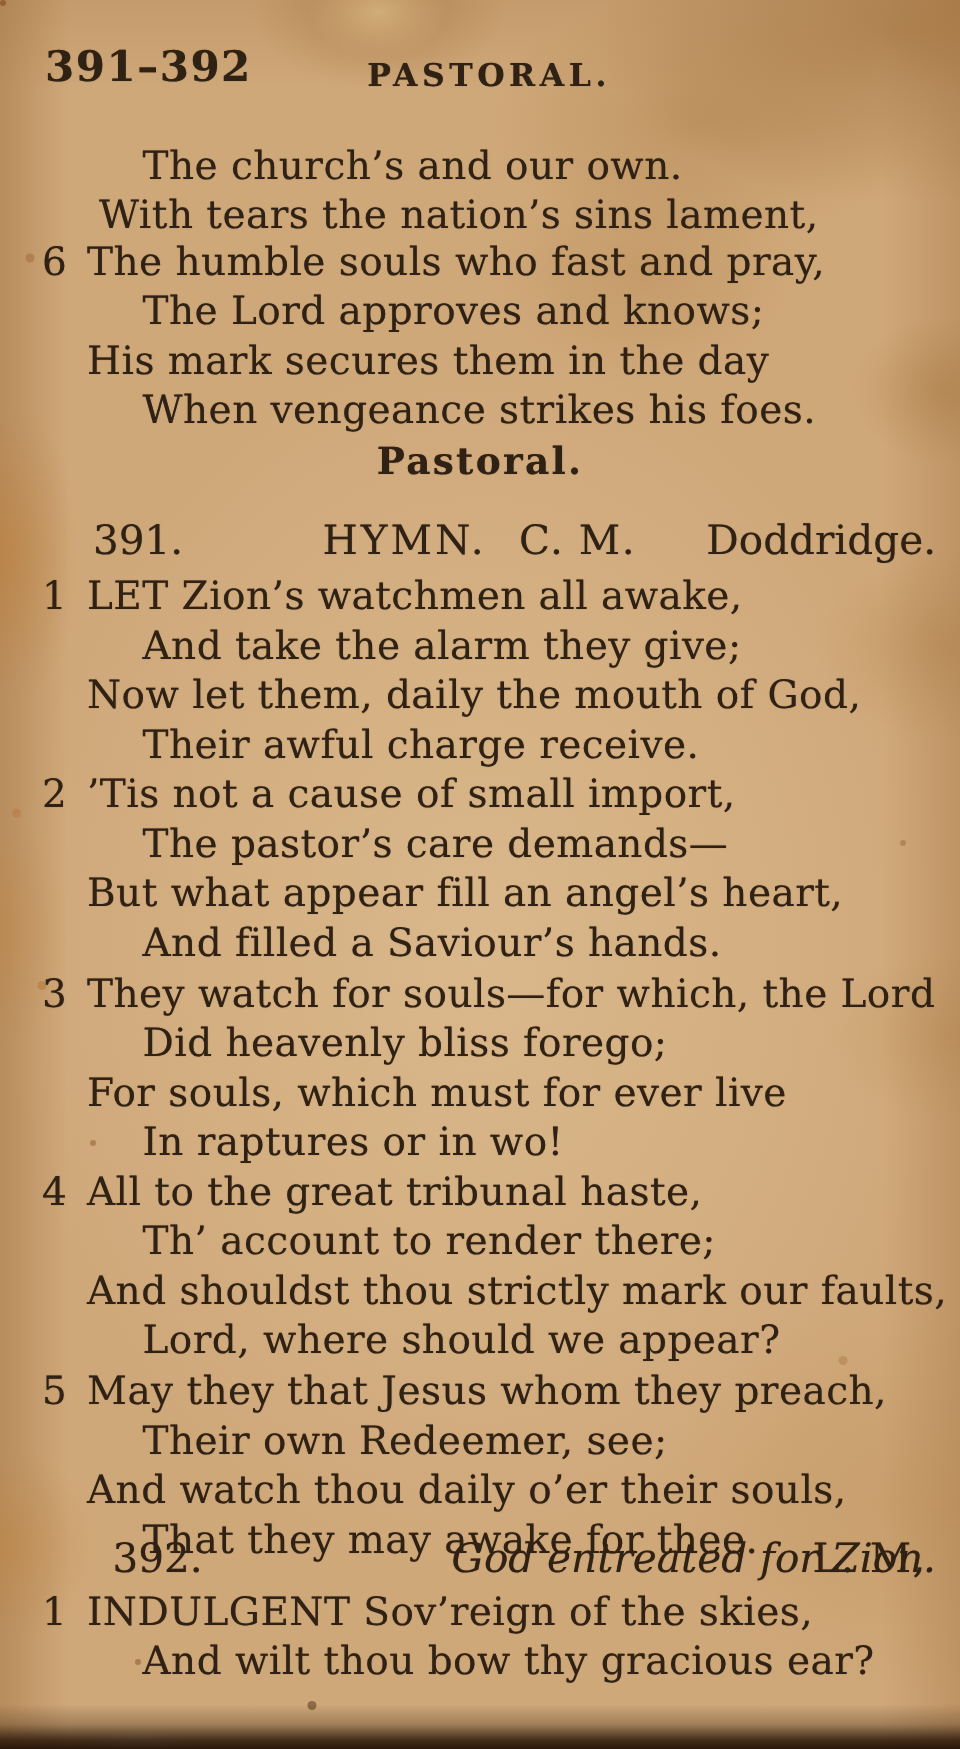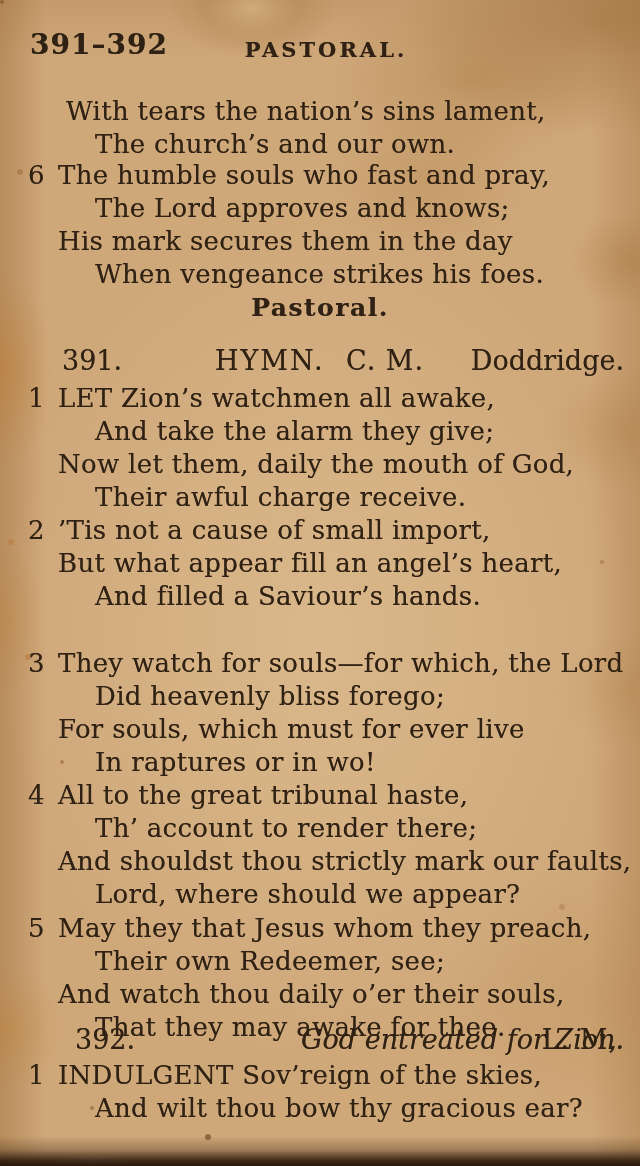--- a/index.html
+++ b/index.html
@@ -99,22 +99,22 @@
 <body>
 
 <div class="page">
 
   <div class="header ink">
     <span class="page-numbers">391–392</span>
     <span class="running-title">PASTORAL.</span>
   </div>
 
   <div class="stanza ink" style="top:95px">
+      <div class="line ind">The church’s and our own.</div>
       <div class="line cont">With tears the nation’s sins lament,</div>
-      <div class="line ind">The church’s and our own.</div>
     </div>
 
   <div class="stanza ink" style="top:159px">
       <div class="line flush"><span class="vnum">6</span>The humble souls who fast and pray,</div>
       <div class="line ind">The Lord approves and knows;</div>
       <div class="line flush">His mark secures them in the day</div>
       <div class="line ind">When vengeance strikes his foes.</div>
     </div>
 
   <div class="section-heading ink">Pastoral.</div>
@@ -127,20 +127,21 @@
   </div>
 
   <div class="stanza ink" style="top:382px">
       <div class="line flush"><span class="vnum">1</span>LET Zion’s watchmen all awake,</div>
       <div class="line ind">And take the alarm they give;</div>
       <div class="line flush">Now let them, daily the mouth of God,</div>
       <div class="line ind">Their awful charge receive.</div>
     </div>
   <div class="stanza ink" style="top:514px">
       <div class="line flush"><span class="vnum">2</span>’Tis not a cause of small import,</div>
+      <div class="line ind">The pastor’s care demands—</div>
       <div class="line flush">But what appear fill an angel’s heart,</div>
       <div class="line ind">And filled a Saviour’s hands.</div>
     </div>
   <div class="stanza ink" style="top:647px">
       <div class="line flush"><span class="vnum">3</span>They watch for souls—for which, the Lord</div>
       <div class="line ind">Did heavenly bliss forego;</div>
       <div class="line flush">For souls, which must for ever live</div>
       <div class="line ind">In raptures or in wo!</div>
     </div>
   <div class="stanza ink" style="top:779px">

